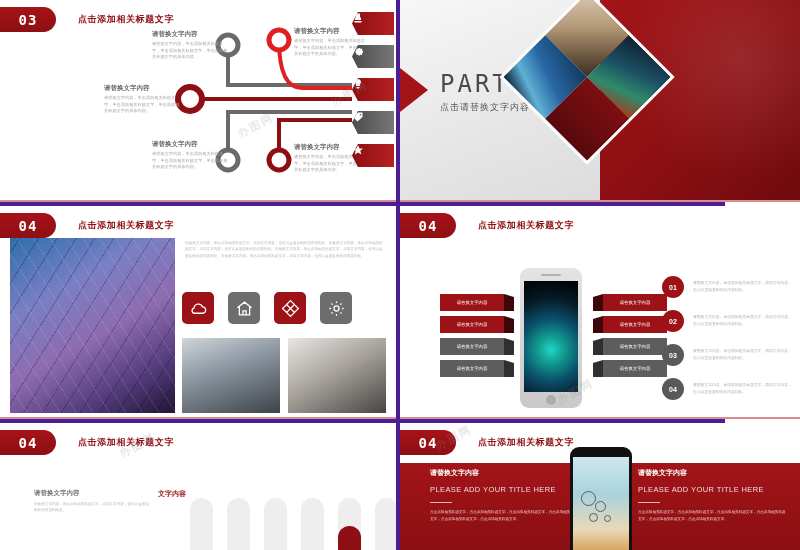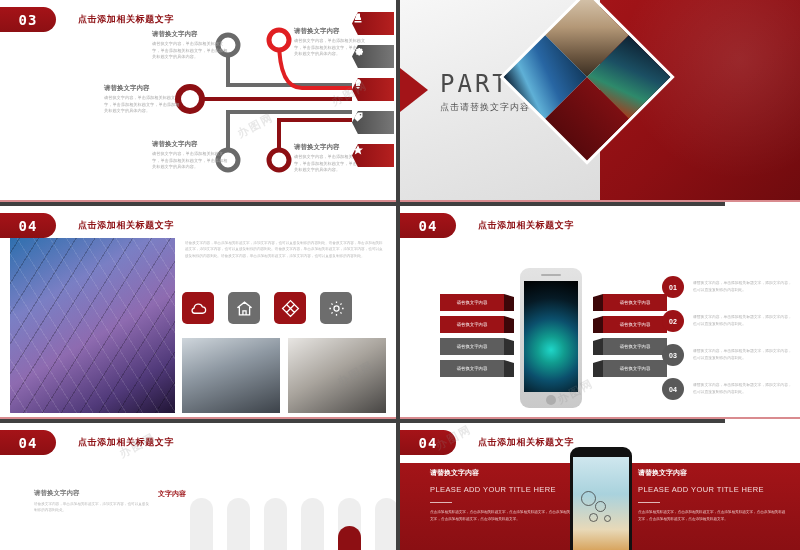--- a/index.html
+++ b/index.html
@@ -2,21 +2,21 @@
 <html><head>
 <meta charset="utf-8">
 <style>
   * { box-sizing: border-box; margin: 0; padding: 0; }
   html, body {
     width: 800px; height: 550px;
     background: #ffffff;
     font-family: "Liberation Sans", "DejaVu Sans", sans-serif;
     overflow: hidden;
   }
-  .page { position: relative; width: 725px; height: 550px; background: #404040; }
+  .page { position: relative; width: 725px; height: 550px; background: #4c1d95; }
 
   .slide { position: absolute; background: #ffffff; overflow: hidden; }
   .slide-sep { border-bottom: 2px solid #d98b8f; }
 
   
   .hdr { position: absolute; left: 0; top: 7px; display: flex; align-items: center; }
   .hdr-tab {
     width: 56px; height: 25px;
     background: linear-gradient(180deg,#a51318 0%, #8d0f13 100%);
     border-radius: 0 14px 14px 0;

